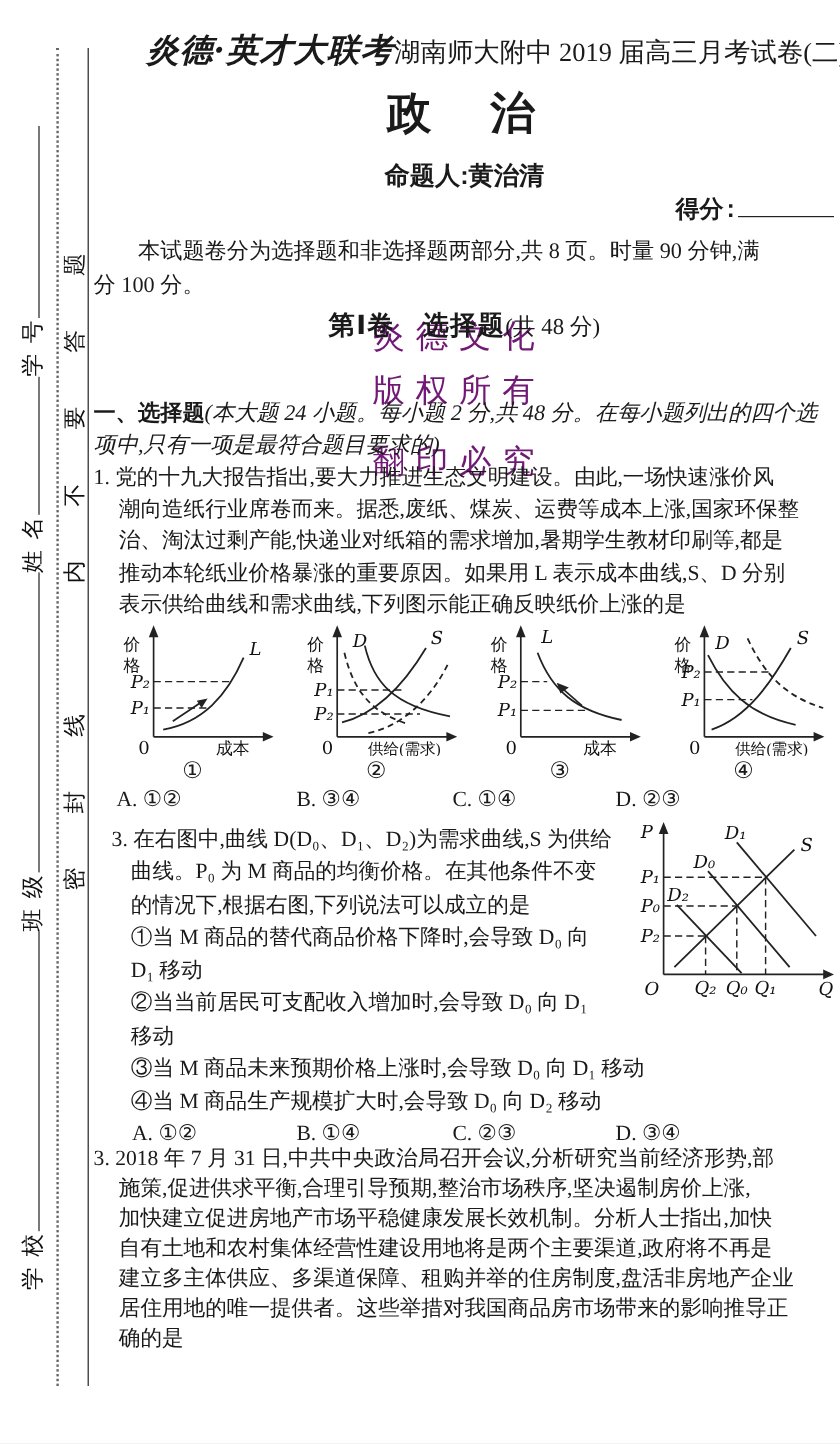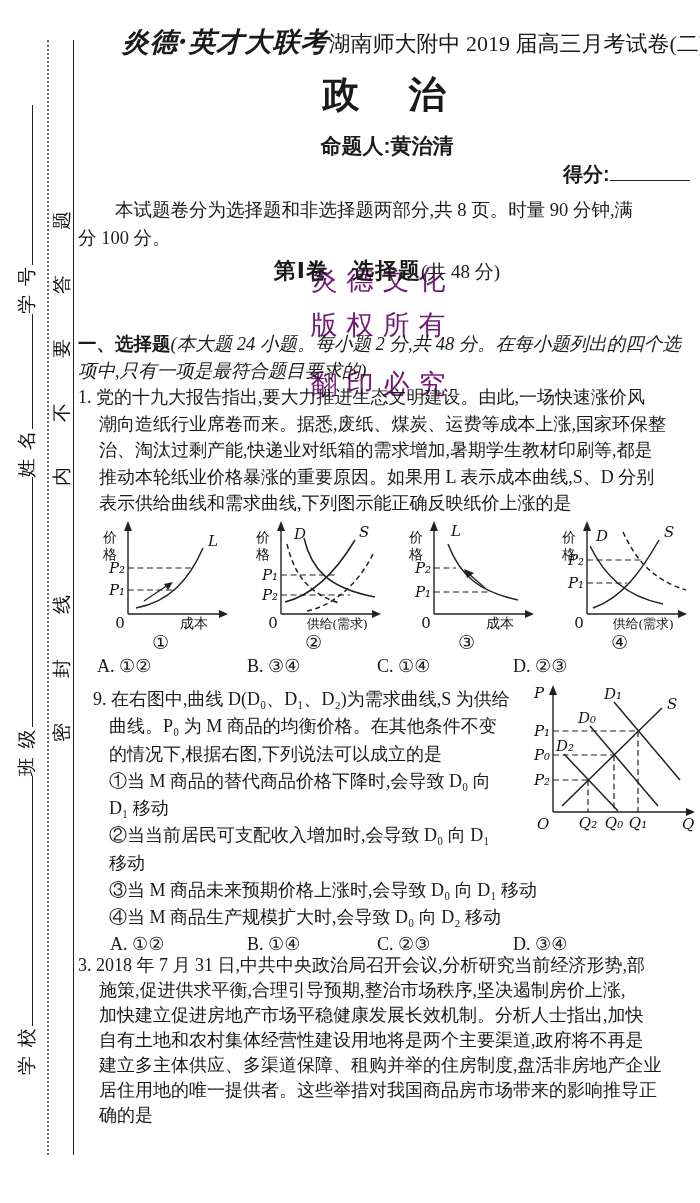--- a/index.html
+++ b/index.html
@@ -27,21 +27,21 @@
   .wm div{font-family:"Liberation Sans","DejaVu Sans",sans-serif;font-size:27px;letter-spacing:9px;}
   .wm .g1{margin-bottom:9px}.wm .g2{margin-bottom:23px}
   
   .hdr{position:absolute;left:78px;width:618px;top:24px;text-align:center;white-space:nowrap;}
   .brand{font-family:"DejaVu Serif",serif;font-weight:bold;font-style:italic;font-size:27px;letter-spacing:1px;margin-left:44px;}
   .hdr-rest{font-size:22px;}
   .subject{position:absolute;left:78px;width:618px;top:70px;text-align:center;
     font-family:"Liberation Sans","DejaVu Sans",sans-serif;font-weight:bold;font-size:37px;letter-spacing:6px;}
   .author{position:absolute;left:78px;width:618px;top:132px;text-align:center;
     font-family:"Liberation Sans","DejaVu Sans",sans-serif;font-weight:bold;font-size:21px;}
-  .score{position:absolute;left:563px;top:161px;font-family:Liberation Sans, sans-serif;
+  .score{position:absolute;left:563px;top:161px;font-family:Liberation Mono, monospace;
     font-weight:bold;font-size:20px;}
   .score-ul{display:inline-block;width:80px;height:17px;border-bottom:1.5px solid #222;}
   
   .intro{position:absolute;left:78px;top:196px;width:617px;font-size:18.5px;line-height:28px;}
   .intro .indent{text-indent:37px;}
   .part1{position:absolute;left:78px;width:618px;top:256px;text-align:center;}
   .p1b{font-family:"Liberation Sans","DejaVu Sans",sans-serif;font-weight:bold;font-size:22px;letter-spacing:1px;}
   .p1r{font-size:19px;}
   .sec1{position:absolute;left:78px;top:330px;width:620px;font-size:18.5px;line-height:27px;}
   .secb{font-family:"Liberation Sans","DejaVu Sans",sans-serif;font-weight:bold;font-style:normal;}
@@ -211,21 +211,21 @@
   </div>
 
   <div class="optrow q1opts">
     <span class="o1">A. ①②</span>
     <span class="o2">B. ③④</span>
     <span class="o3">C. ①④</span>
     <span class="o4">D. ②③</span>
   </div>
 
   <div class="q q2">
-    <div class="first2">9. 在右图中,曲线 D(D₀、D₁、D₂)为需求曲线,S 为供给</div>
+    <div class="first2">3. 在右图中,曲线 D(D₀、D₁、D₂)为需求曲线,S 为供给</div>
     <div class="sub">曲线。P₀ 为 M 商品的均衡价格。在其他条件不变</div>
     <div class="sub">的情况下,根据右图,下列说法可以成立的是</div>
     <div class="sub">①当 M 商品的替代商品价格下降时,会导致 D₀ 向</div>
     <div class="sub">D₁ 移动</div>
     <div class="sub">②当当前居民可支配收入增加时,会导致 D₀ 向 D₁</div>
     <div class="sub">移动</div>
     <div class="sub">③当 M 商品未来预期价格上涨时,会导致 D₀ 向 D₁ 移动</div>
     <div class="sub">④当 M 商品生产规模扩大时,会导致 D₀ 向 D₂ 移动</div>
   </div>
 

